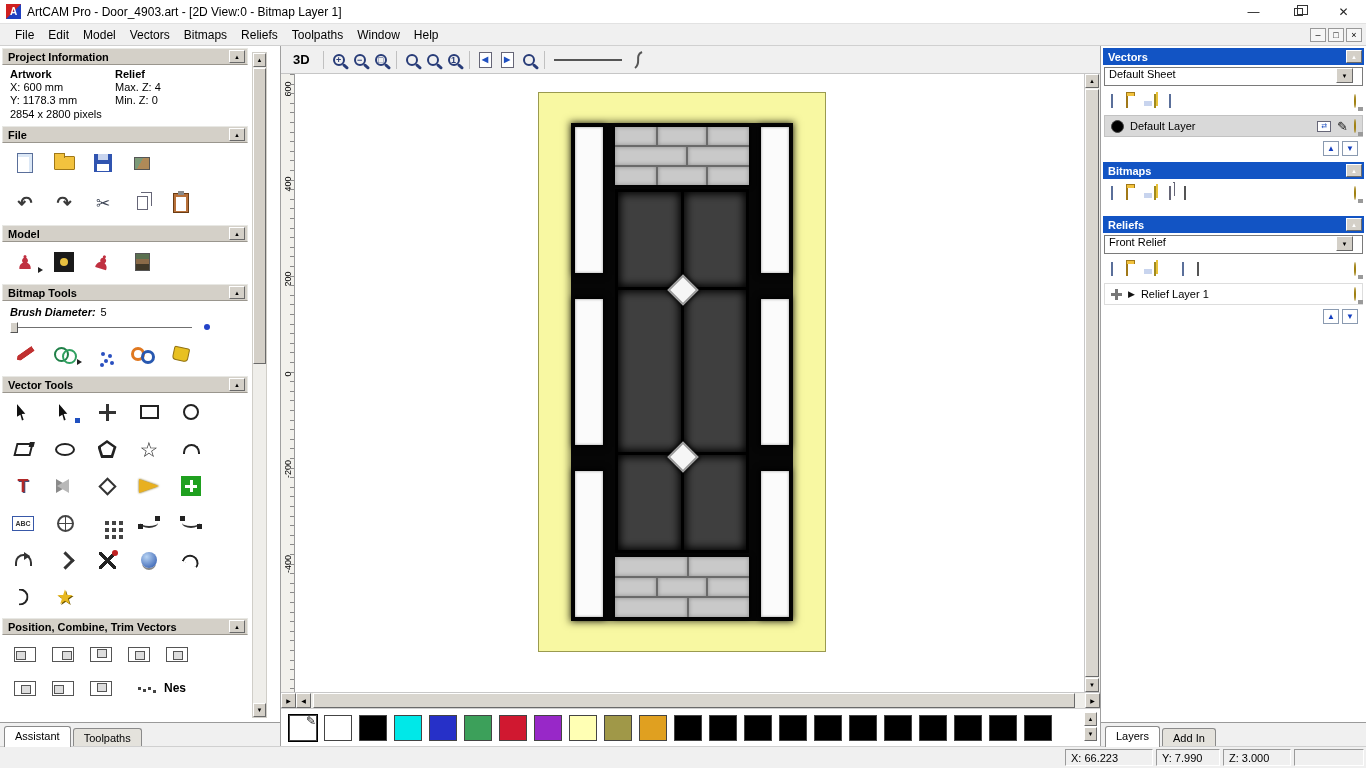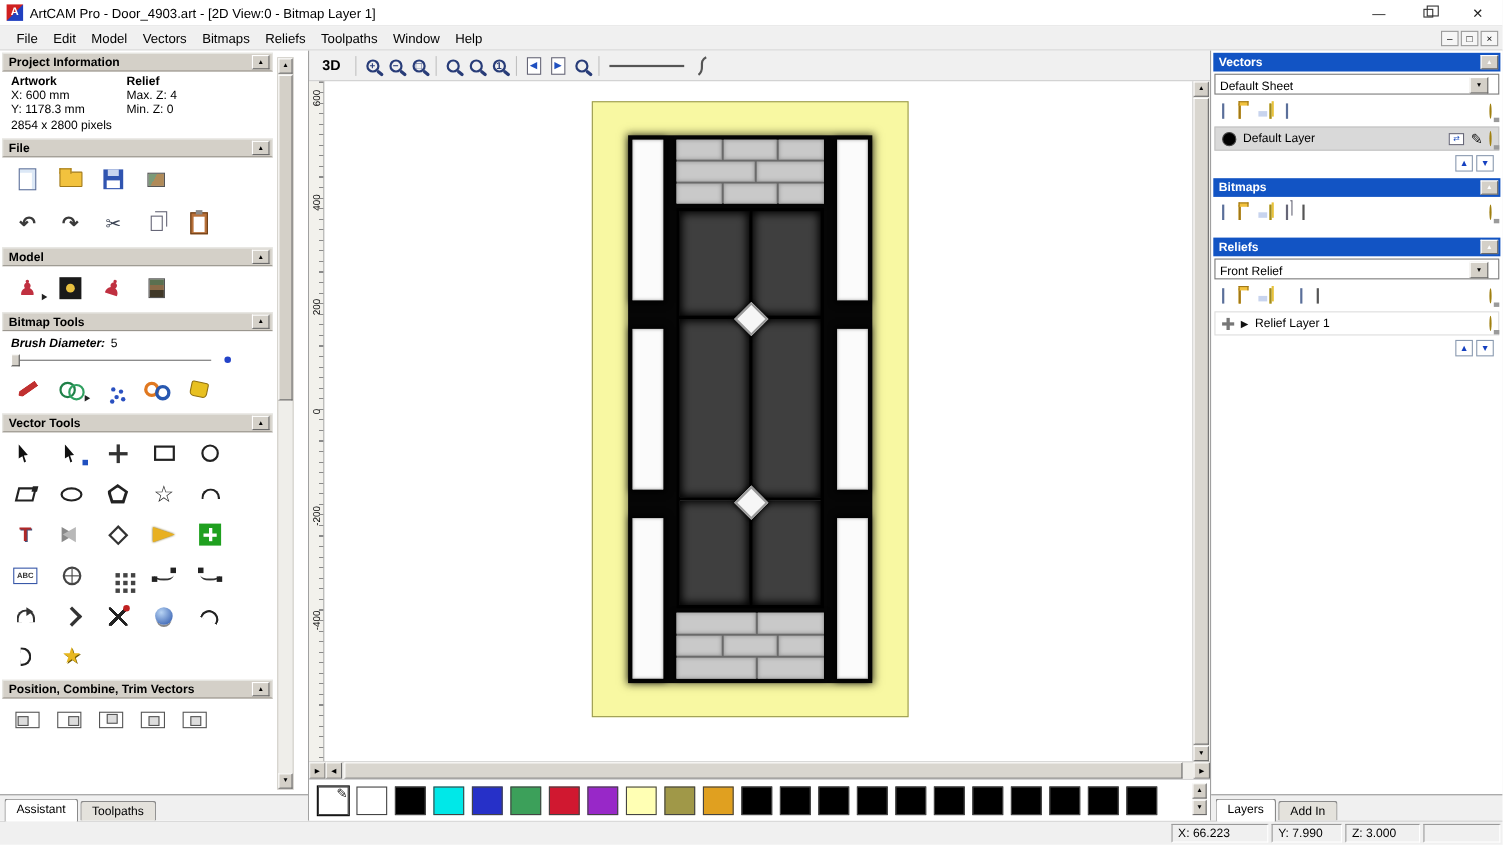--- a/index.html
+++ b/index.html
@@ -114,21 +114,21 @@
   .mid{position:absolute;left:0;right:0;top:62px;bottom:64px;background:#000;display:grid;grid-template-rows:95px 1fr 95px;grid-template-columns:1fr 1fr;gap:3px;padding:3px}
   .dpanel{background:#3f3f3f;box-shadow:inset 0 0 8px 2px #000}
   .diamond{position:absolute;width:22px;height:22px;background:#f6f6f6;border:2px solid #9a9a9a;transform:rotate(45deg);box-shadow:0 0 5px 1px #000;left:57px}
   .diamond.d1{top:152px}
   .diamond.d2{top:319px}
 
   
   .right-panel{width:266px;background:#fff;border-left:1px solid #a0a0a0;display:flex;flex-direction:column}
   .rp-content{flex:1;padding:2px 2px 0 2px}
   .bhead{height:17px;background:#1254c4;color:#fff;font-weight:bold;display:flex;align-items:center;justify-content:space-between;padding:0 2px 0 5px;margin-bottom:2px}
-  .dd{height:19px;border:1px solid #7a7a7a;background:#fff;display:flex;align-items:flex-end;padding:0 8px 0 4px;margin:0 1px 3px 1px}
+  .dd{height:19px;border:1px solid #7a7a7a;background:#fff;display:flex;align-items:flex-start;padding:0 8px 0 4px;margin:0 1px 3px 1px}
   .dd .ddtxt{flex:1}
   .dd .ddbtn{width:17px;height:15px;background:#d4d0c8;border:1px solid;border-color:#fff #6a6a6a #6a6a6a #fff;display:flex;align-items:center;justify-content:center;font-size:6px;margin-right:1px}
   .ricons{display:flex;align-items:center;gap:13px;padding:6px 8px 7px 8px}
   .ricons .push{margin-left:auto}
   .layer-row{height:22px;background:#d9d9d9;border:1px solid #c2c2c2;display:flex;align-items:center;gap:6px;padding:0 6px;margin:1px}
   .layer-row .lname{flex:1}
   .updown{display:flex;justify-content:flex-end;gap:3px;padding:3px 6px 6px 0}
   .ud{width:16px;height:15px;border:1px solid #8a9ab0;background:#fff;color:#1540c0;font-size:8px;display:flex;align-items:center;justify-content:center}
 
   
@@ -467,20 +467,35 @@
           <span class="ic">
               <span class="al t"></span>
             </span>
           <span class="ic">
               <span class="al b"></span>
             </span>
           <span class="ic">
               <span class="al c"></span>
             </span>
         </div>
+        <div class="prow">
+          <span class="ic">
+              <span class="al c"></span>
+            </span>
+          <span class="ic">
+              <span class="al l"></span>
+            </span>
+          <span class="ic">
+              <span class="al t"></span>
+            </span>
+          <span class="ic">
+              <span class="dotsrow"></span>
+            </span>
+          <span class="neslbl">Nes</span>
+        </div>
 
         <div class="lp-scroll">
           <span class="sb-btn up">▲</span>
           <span class="lp-thumb"></span>
           <span class="sb-btn dn">▼</span>
         </div>
       </div>
 
       <div class="tabbar">
         <span class="tab active">Assistant</span>

